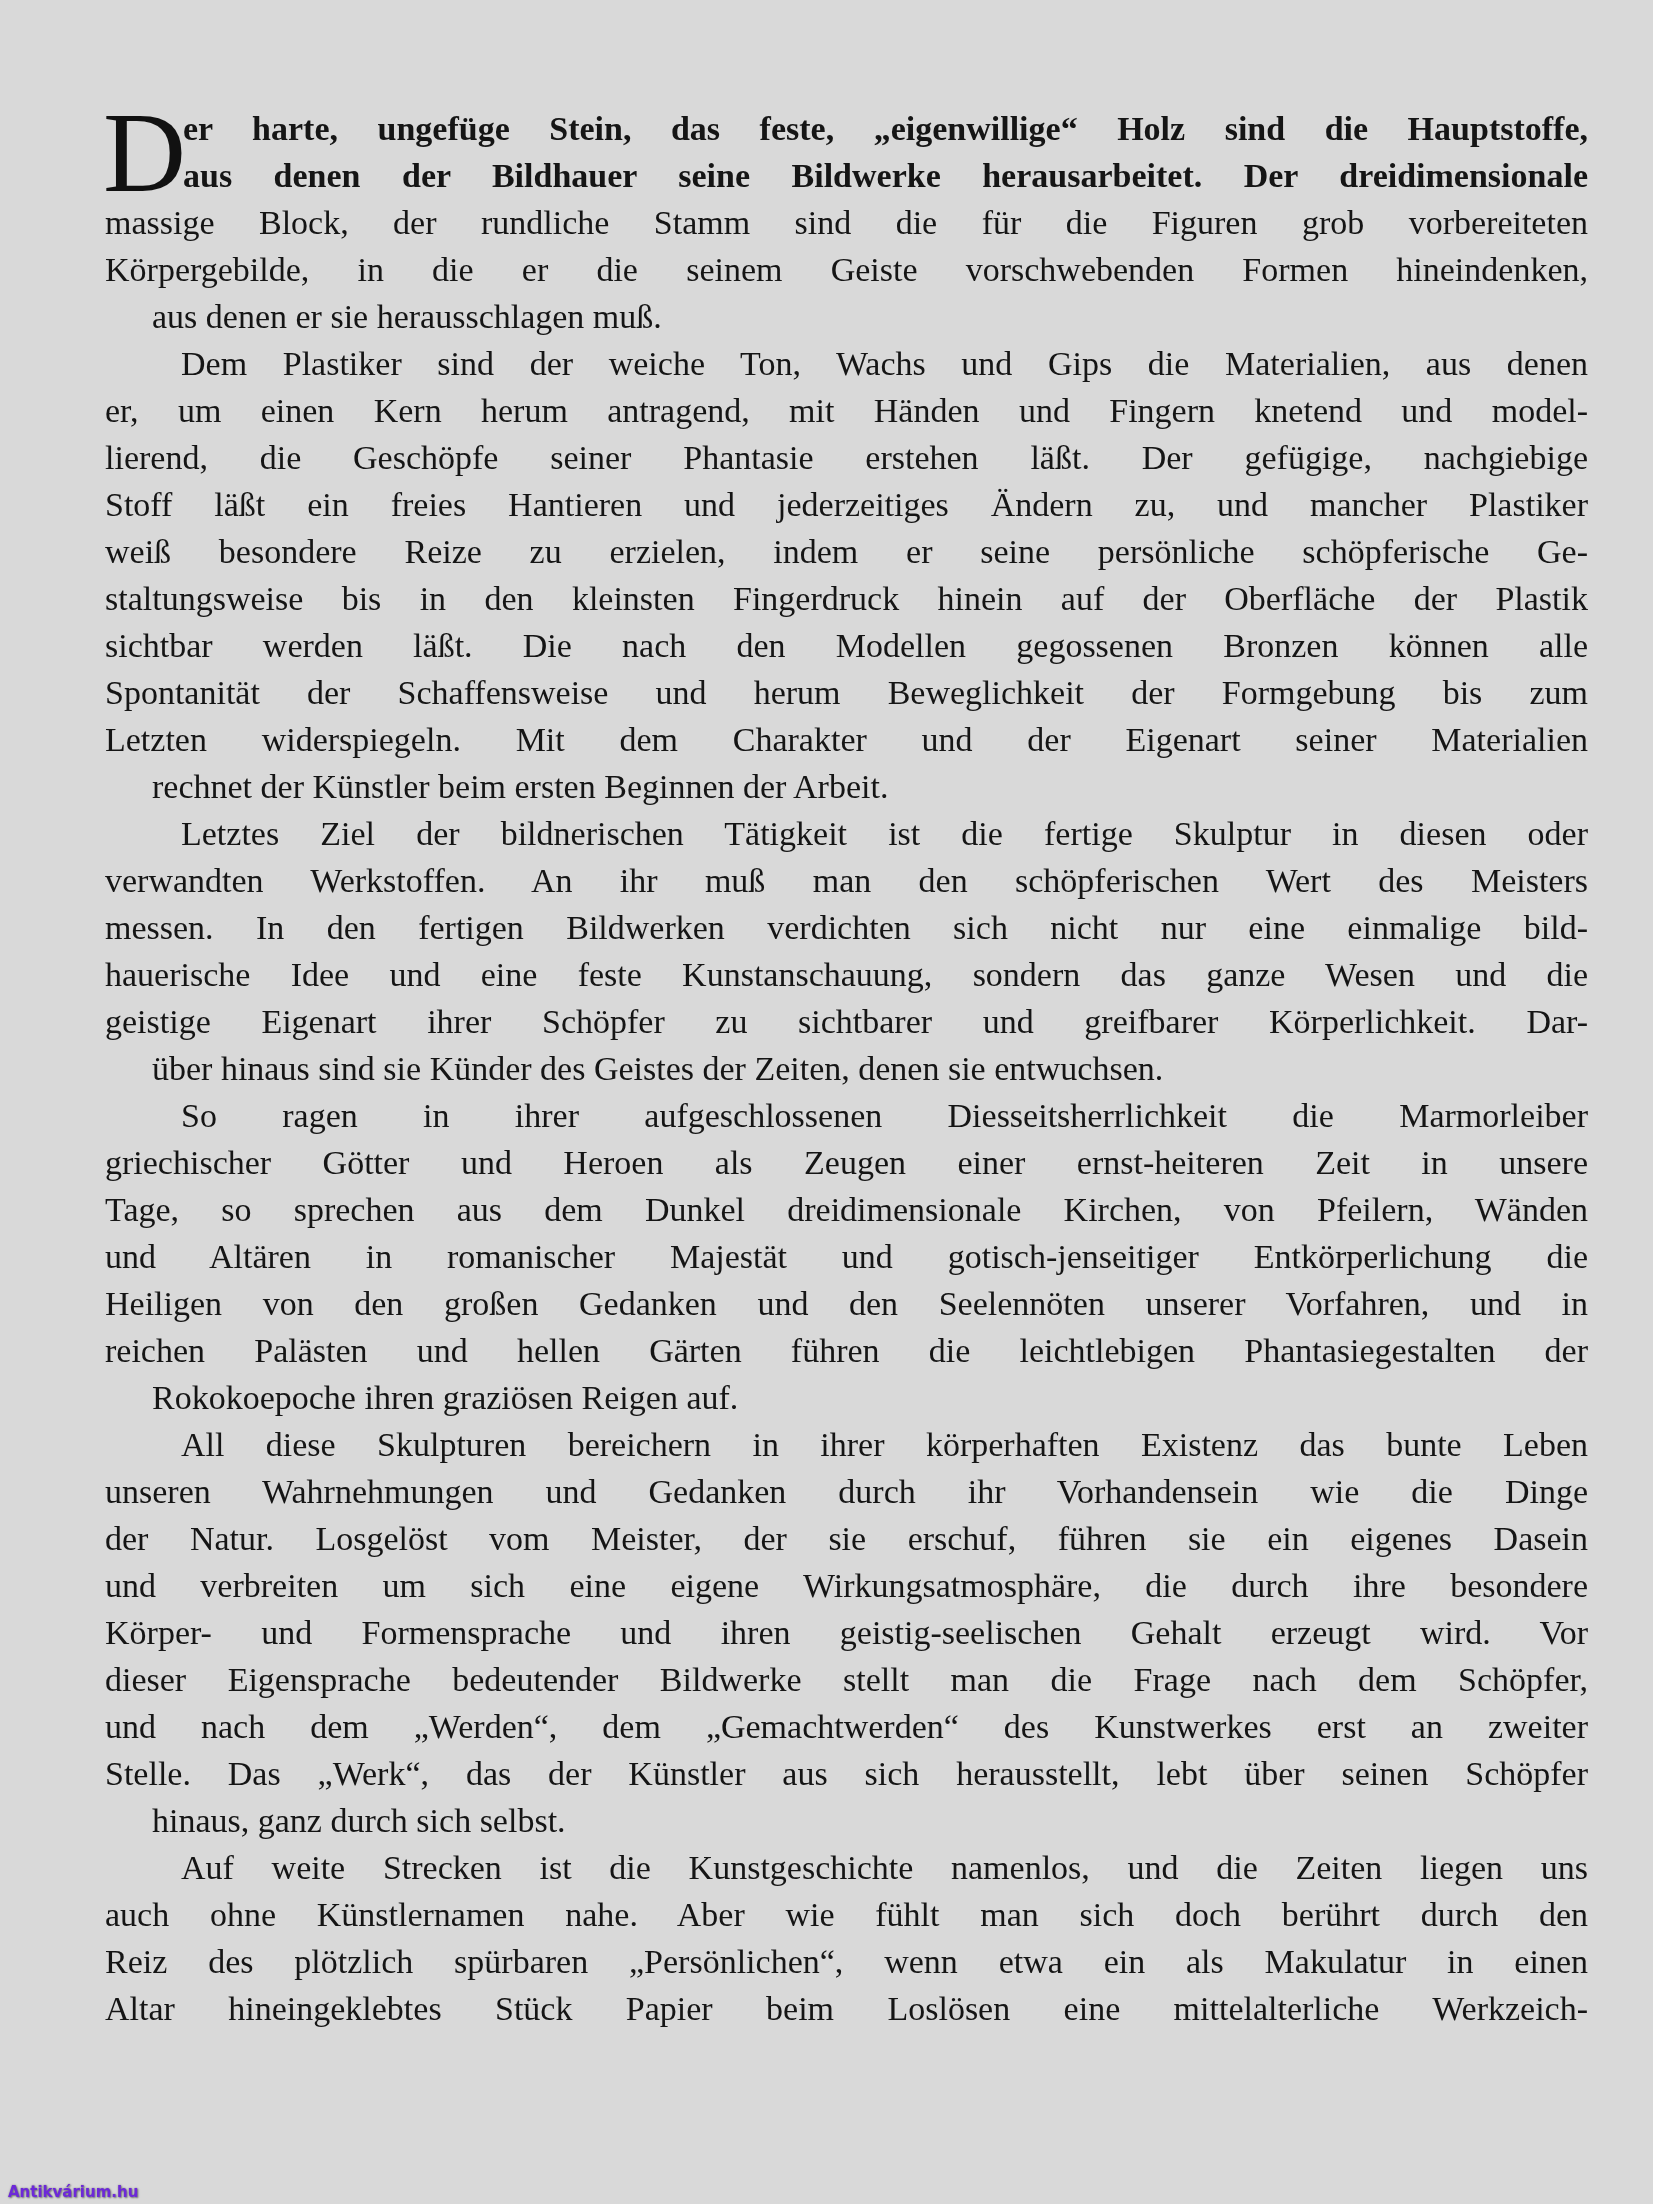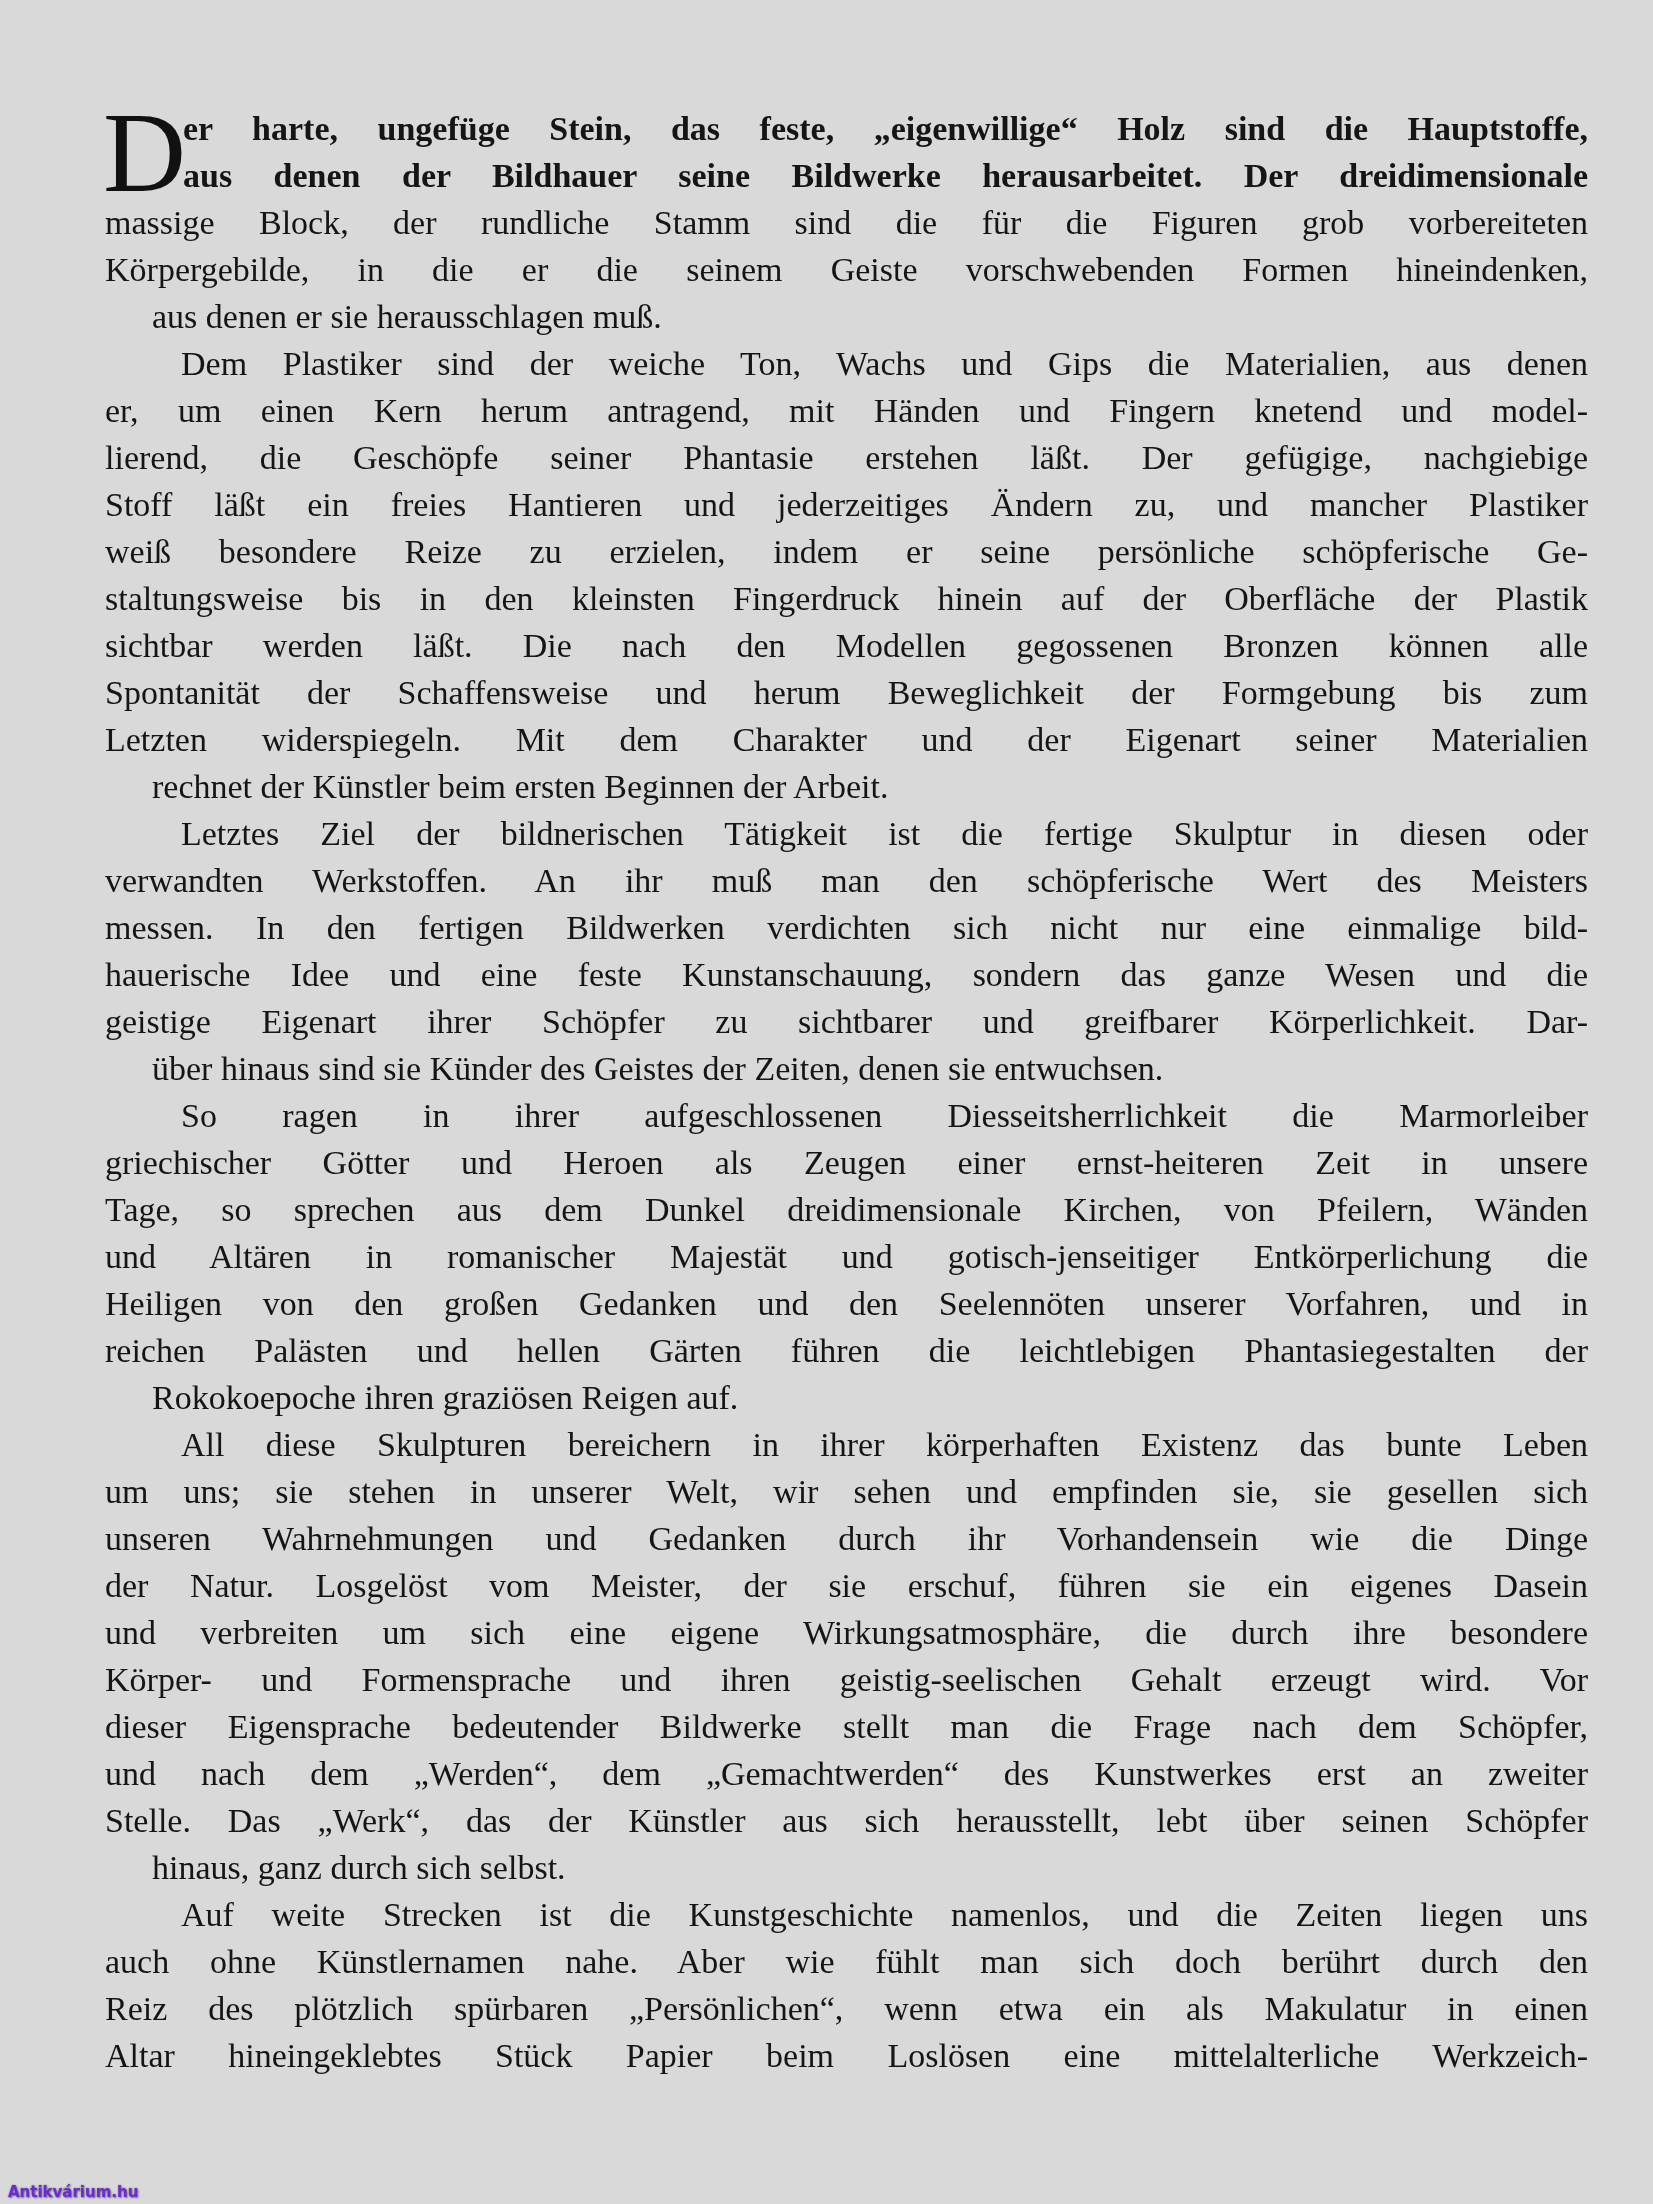--- a/index.html
+++ b/index.html
@@ -89,40 +89,39 @@
     <span class="line">weiß besondere Reize zu erzielen, indem er seine persönliche schöpferische Ge-</span>
     <span class="line">staltungsweise bis in den kleinsten Fingerdruck hinein auf der Oberfläche der Plastik</span>
     <span class="line">sichtbar werden läßt. Die nach den Modellen gegossenen Bronzen können alle</span>
     <span class="line">Spontanität der Schaffensweise und herum Beweglichkeit der Formgebung bis zum</span>
     <span class="line">Letzten widerspiegeln. Mit dem Charakter und der Eigenart seiner Materialien</span>
     <span class="line last">rechnet der Künstler beim ersten Beginnen der Arbeit.</span>
   </div>
 
   <div class="para">
     <span class="line indent">Letztes Ziel der bildnerischen Tätigkeit ist die fertige Skulptur in diesen oder</span>
-    <span class="line">verwandten Werkstoffen. An ihr muß man den schöpferische Wert des Meisters</span>
+    <span class="line">verwandten Werkstoffen. An ihr muß man den schöpferischen Wert des Meisters</span>
     <span class="line">messen. In den fertigen Bildwerken verdichten sich nicht nur eine einmalige bild-</span>
     <span class="line">hauerische Idee und eine feste Kunstanschauung, sondern das ganze Wesen und die</span>
     <span class="line">geistige Eigenart ihrer Schöpfer zu sichtbarer und greifbarer Körperlichkeit. Dar-</span>
     <span class="line last">über hinaus sind sie Künder des Geistes der Zeiten, denen sie entwuchsen.</span>
   </div>
 
   <div class="para">
     <span class="line indent">So ragen in ihrer aufgeschlossenen Diesseitsherrlichkeit die Marmorleiber</span>
     <span class="line">griechischer Götter und Heroen als Zeugen einer ernst-heiteren Zeit in unsere</span>
     <span class="line">Tage, so sprechen aus dem Dunkel dreidimensionale Kirchen, von Pfeilern, Wänden</span>
     <span class="line">und Altären in romanischer Majestät und gotisch-jenseitiger Entkörperlichung die</span>
     <span class="line">Heiligen von den großen Gedanken und den Seelennöten unserer Vorfahren, und in</span>
     <span class="line">reichen Palästen und hellen Gärten führen die leichtlebigen Phantasiegestalten der</span>
     <span class="line last">Rokokoepoche ihren graziösen Reigen auf.</span>
   </div>
 
   <div class="para">
     <span class="line indent">All diese Skulpturen bereichern in ihrer körperhaften Existenz das bunte Leben</span>
-    <span class="line">um uns; sie stehen in unserer Welt, wir sehen und empfinden sie, sie gesellen sich</span>
     <span class="line">unseren Wahrnehmungen und Gedanken durch ihr Vorhandensein wie die Dinge</span>
     <span class="line">der Natur. Losgelöst vom Meister, der sie erschuf, führen sie ein eigenes Dasein</span>
     <span class="line">und verbreiten um sich eine eigene Wirkungsatmosphäre, die durch ihre besondere</span>
     <span class="line">Körper- und Formensprache und ihren geistig-seelischen Gehalt erzeugt wird. Vor</span>
     <span class="line">dieser Eigensprache bedeutender Bildwerke stellt man die Frage nach dem Schöpfer,</span>
     <span class="line">und nach dem „Werden“, dem „Gemachtwerden“ des Kunstwerkes erst an zweiter</span>
     <span class="line">Stelle. Das „Werk“, das der Künstler aus sich herausstellt, lebt über seinen Schöpfer</span>
     <span class="line last">hinaus, ganz durch sich selbst.</span>
   </div>
 

